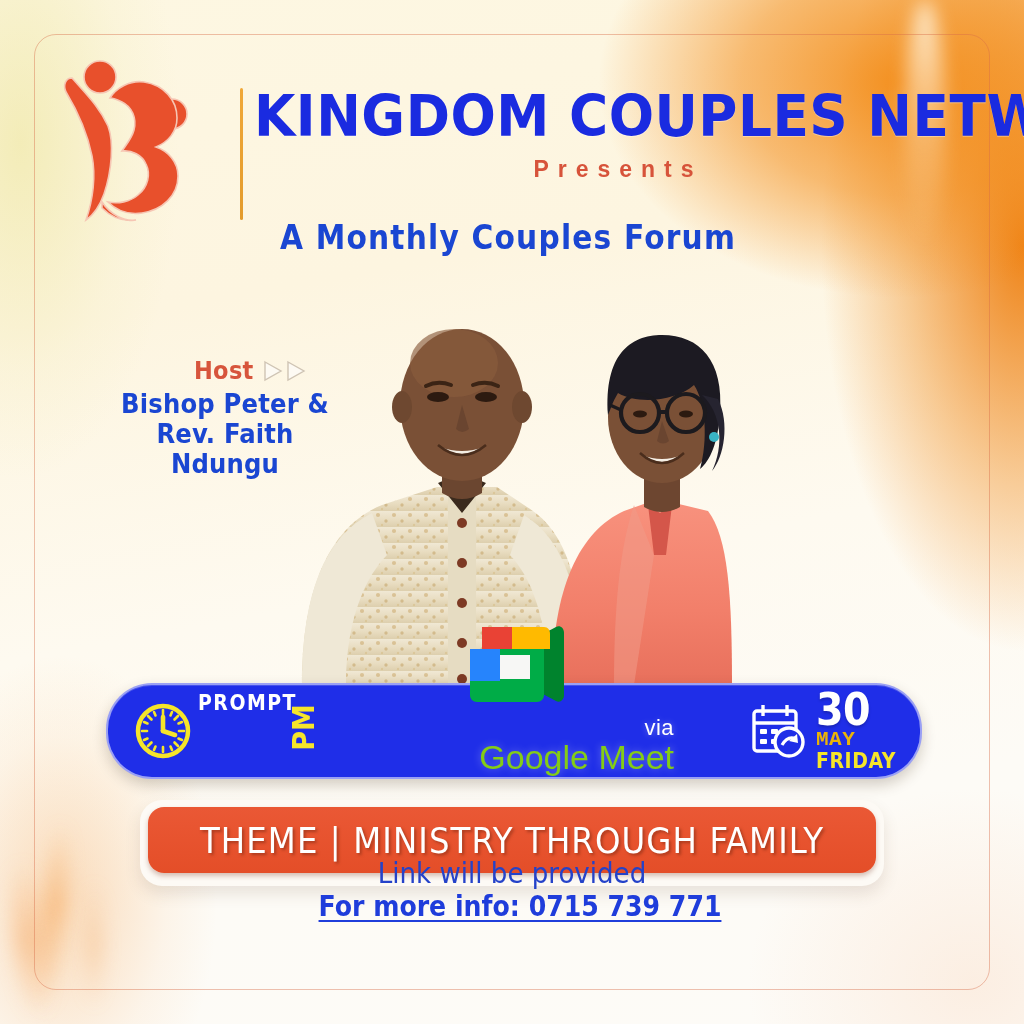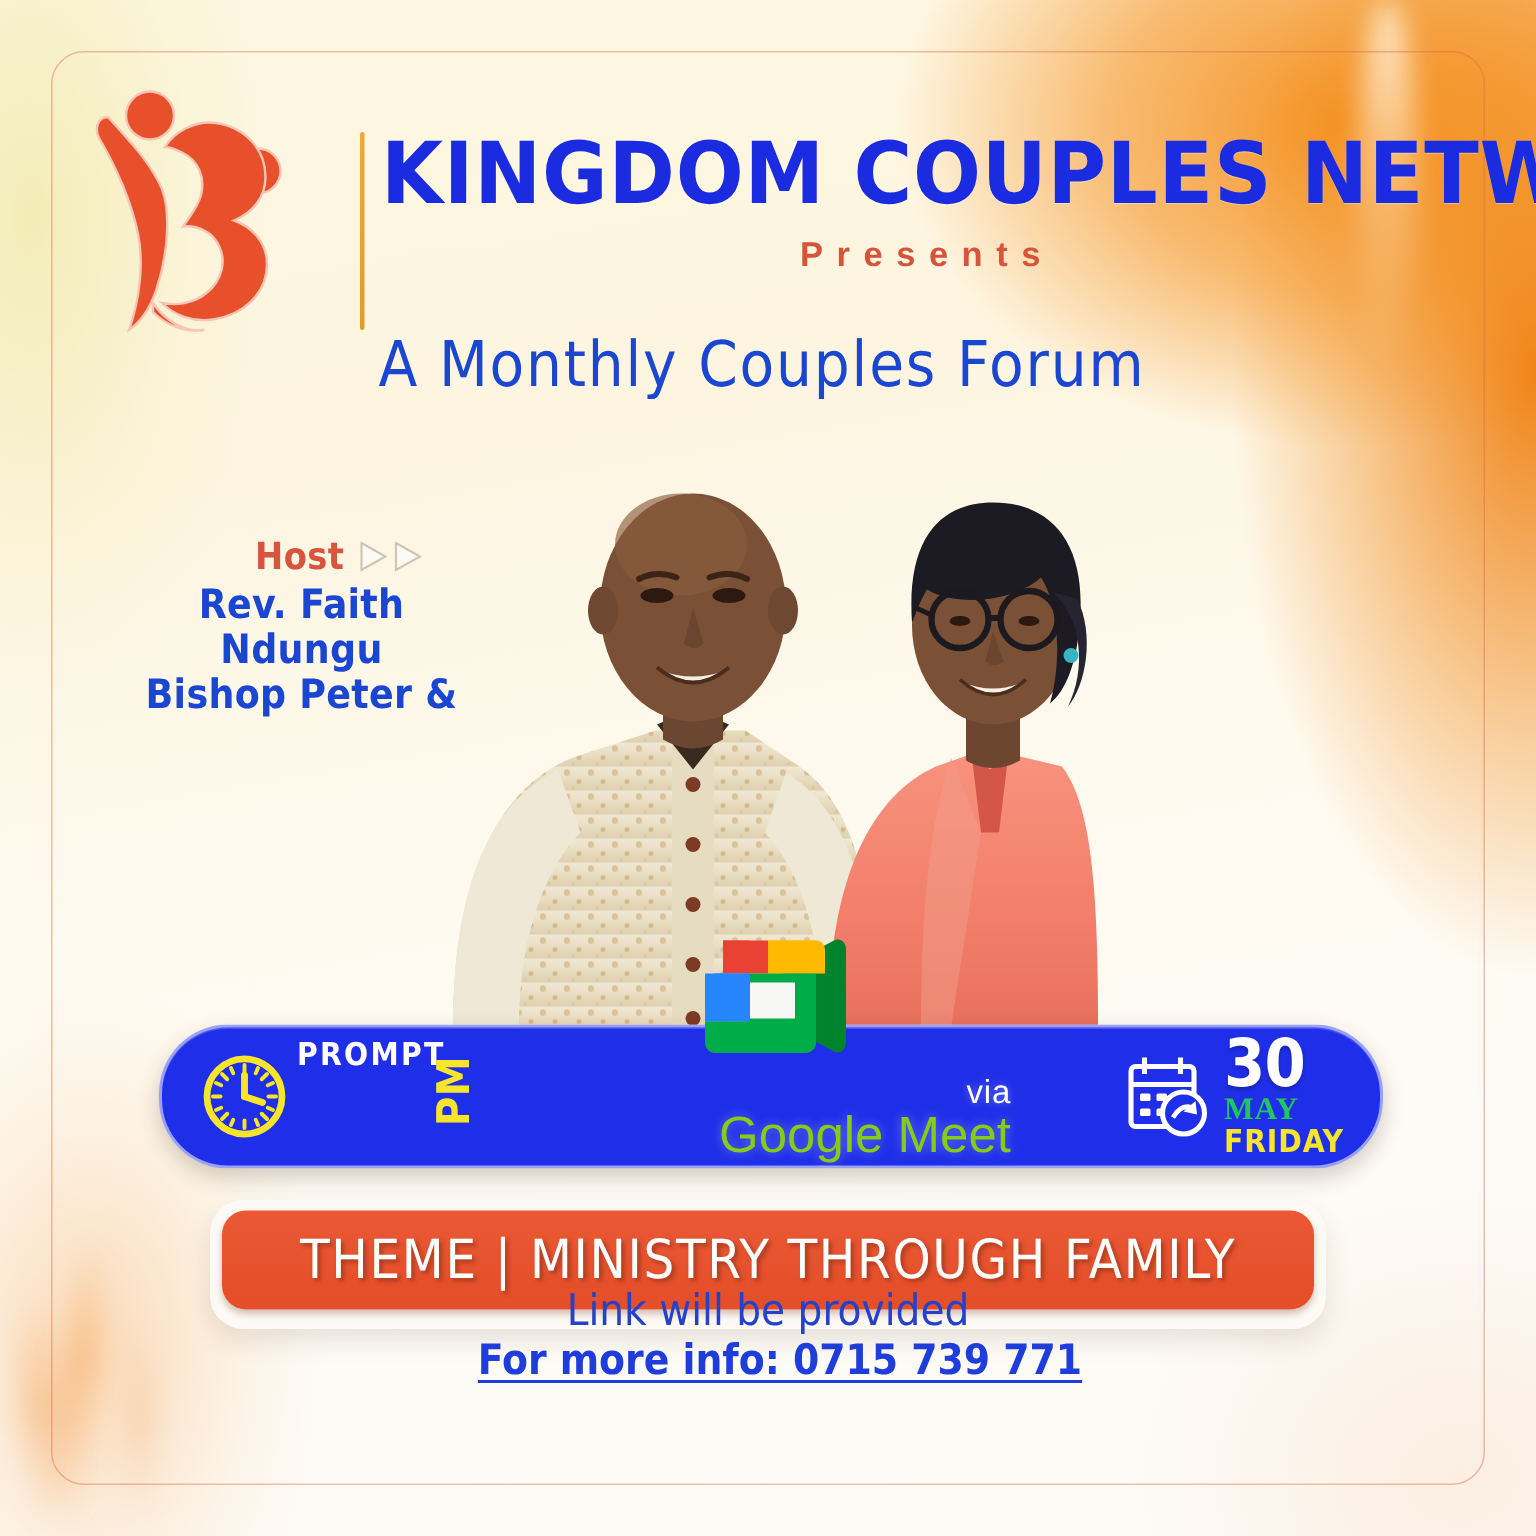--- a/index.html
+++ b/index.html
@@ -46,25 +46,25 @@
     text-shadow:0 1px 0 rgba(255,255,255,.35);
     white-space:nowrap;
   }
   .presents{
     position:absolute;left:268px;top:120px;width:700px;text-align:center;
     font-size:23px;font-weight:700;color:#d7533a;letter-spacing:9px;
   }
   .subtitle{
     position:absolute;left:0;top:218px;width:1016px;text-align:center;
     font-family:"Liberation Sans Narrow","DejaVu Sans Condensed","Liberation Sans",sans-serif;
-    font-size:42px;font-weight:400;color:#1a46d2;letter-spacing:1.2px;
-  }
-
-  
-  .hostblk{position:absolute;left:76px;top:356px;width:250px;z-index:6;}
+    font-size:33px;font-weight:700;color:#1a46d2;letter-spacing:1.2px;
+  }
+
+  
+  .hostblk{position:absolute;left:100px;top:356px;width:250px;z-index:6;}
   .host-line{display:flex;align-items:center;gap:8px;padding-left:94px;}
   .host-word{font-size:25px;font-weight:700;color:#d7553c;font-family:"Liberation Sans Narrow","DejaVu Sans Condensed","Liberation Sans",sans-serif;letter-spacing:.3px;}
   .arrows{display:flex;gap:1px;}
   .arrows svg{display:block;}
   .host-names{
     margin-top:4px;text-align:center;
     font-family:"Liberation Sans Narrow","DejaVu Sans Condensed","Liberation Sans",sans-serif;
     font-size:27px;font-weight:700;color:#1a46d2;line-height:1.12;letter-spacing:.2px;
   }
 
@@ -99,22 +99,22 @@
   .meet-via{font-size:22px;color:#fff;margin-top:4px;line-height:1;letter-spacing:.5px;font-family:"Liberation Sans",sans-serif;text-shadow:0 0 6px rgba(255,255,255,.35);}
   .meet-name{font-size:34px;color:#84cc16;line-height:1.1;letter-spacing:0px;font-family:"Liberation Sans",sans-serif;text-shadow:0 0 8px rgba(255,255,255,.35);}
 
   .date-group{position:absolute;right:24px;top:9px;display:flex;align-items:center;height:74px;}
   .cal{width:62px;height:60px;flex:0 0 62px;}
   .cal svg{display:block;}
   .date-text{margin-left:6px;text-align:left;}
   .d-num{font-family:"Liberation Sans Narrow","DejaVu Sans Condensed","Liberation Sans",sans-serif;
     font-size:44px;font-weight:700;color:#fff;line-height:38px;letter-spacing:-.5px;
     text-shadow:0 2px 3px rgba(0,0,0,.22);}
-  .d-mon{font-family:Liberation Serif, serif;
-    font-size:21px;font-weight:700;color:#22c55e;line-height:21px;letter-spacing:.6px;}
+  .d-mon{font-family:Liberation Mono, monospace;
+    font-size:21px;font-weight:700;color:#eab308;line-height:21px;letter-spacing:.6px;}
   .d-day{font-family:"Liberation Sans Narrow","DejaVu Sans Condensed","Liberation Sans",sans-serif;
     font-size:21px;font-weight:700;color:#f6e52a;line-height:22px;letter-spacing:.6px;}
 
   
   .theme-outer{
     position:absolute;left:140px;top:800px;width:744px;height:86px;
     background:#fdfaf5;border-radius:22px;z-index:9;
     box-shadow:0 8px 16px rgba(90,60,40,.13);
   }
   .theme-inner{
@@ -188,22 +188,22 @@
       <span class="arrows">
         <svg width="22" height="24" viewBox="0 0 22 24">
           <polygon points="3,3 19,12 3,21" fill="#fdfaf3" stroke="#cfc4b4" stroke-width="1.4"></polygon>
         </svg>
         <svg width="22" height="24" viewBox="0 0 22 24">
           <polygon points="3,3 19,12 3,21" fill="#fdfaf3" stroke="#cfc4b4" stroke-width="1.4"></polygon>
         </svg>
       </span>
     </div>
     <div class="host-names">
+      <div>Bishop Peter &amp;</div>
       <div>Rev. Faith Ndungu</div>
-      <div>Bishop Peter &amp;</div>
     </div>
   </div>
 
   <div class="photo">
     <svg viewBox="0 0 470 430">
       <defs>
         <linearGradient id="gold" x1="0" y1="0" x2="0" y2="1">
           <stop offset="0%" stop-color="#f0e8d4"></stop>
             <stop offset="55%" stop-color="#e8dcc0"></stop>
             <stop offset="100%" stop-color="#ddcfae"></stop>

